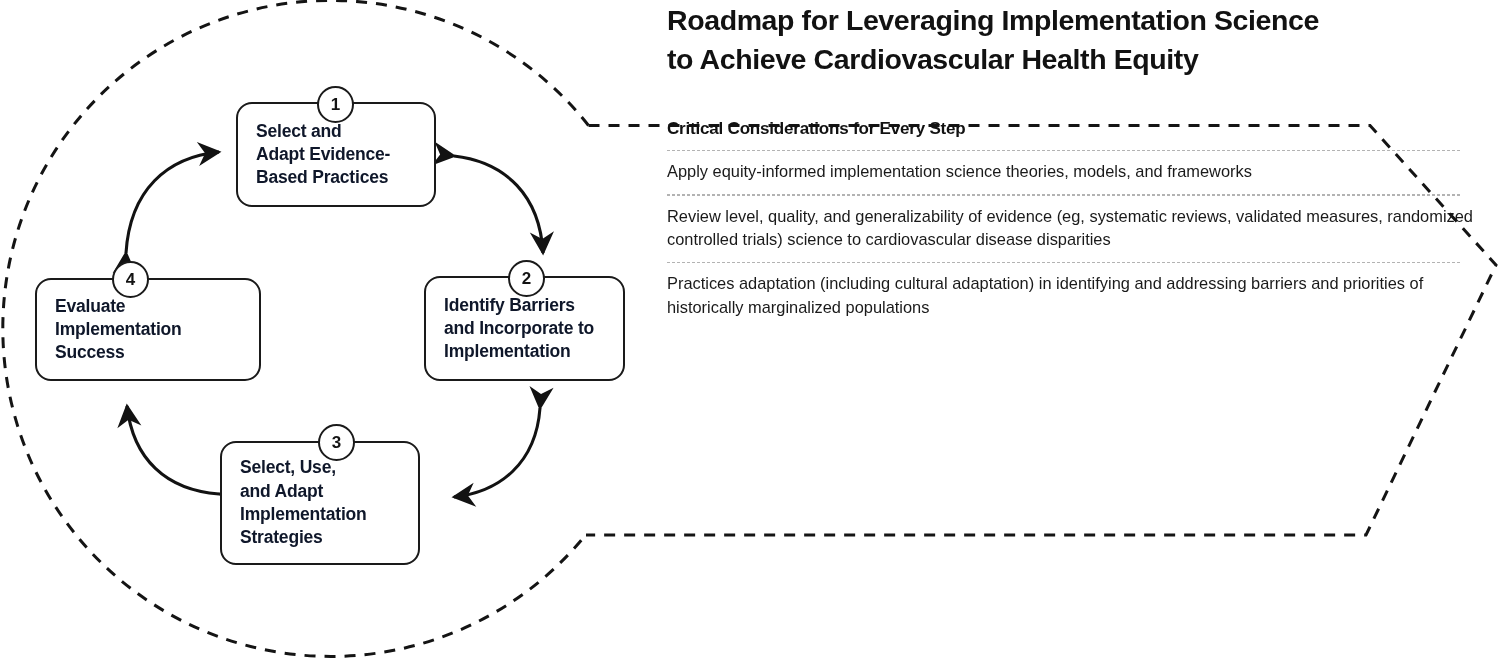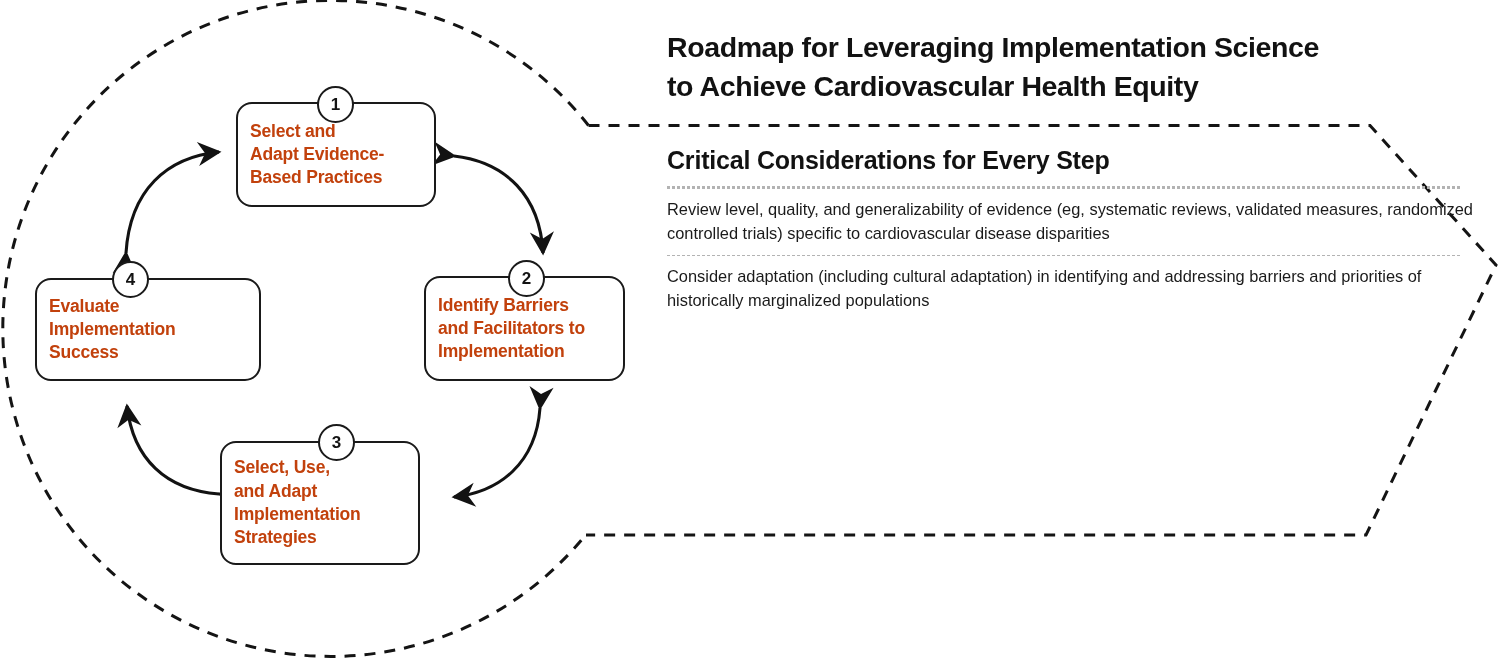--- a/index.html
+++ b/index.html
@@ -39,24 +39,24 @@
     background: #ffffff;
     display: flex;
     align-items: center;
     z-index: 5;
   }
   .step-label {
     font-weight: 700;
     font-size: 17.5px;
     line-height: 1.33;
     letter-spacing: -0.2px;
-    padding-left: 12px;
+    padding-left: 18px;
     padding-right: 8px;
     white-space: pre-line;
-    color: #c2410c;
+    color: #0f172a;
   }
   .step-badge {
     position: absolute;
     width: 33px;
     height: 33px;
     border-radius: 50%;
     border: 2.2px solid #1a1a1a;
     background: #ffffff;
     display: flex;
     align-items: center;
@@ -77,36 +77,36 @@
   #box-3 { left: 220px; top: 441px; width: 200px; height: 124px; }
   #badge-3 { left: 318px; top: 424px; }
 
   #box-4 { left: 35px;  top: 278px; width: 226px; height: 103px; }
   #badge-4 { left: 112px; top: 261px; }
 
   
   #right-panel {
     position: absolute;
     left: 667px;
-    top: 28px;
+    top: 1px;
     width: 810px;
     z-index: 4;
   }
   #main-title {
     font-weight: 700;
     font-size: 28.5px;
     line-height: 1.37;
     letter-spacing: -0.4px;
     color: #121212;
     white-space: pre-line;
     margin: 0 0 40px 0;
   }
   #considerations-heading {
     font-weight: 700;
-    font-size: 25px;
+    font-size: 17px;
     letter-spacing: -0.2px;
     color: #121212;
     margin: 0 0 11px 0;
   }
   .consideration-item {
     font-size: 16.4px;
     line-height: 1.44;
     color: #1a1a1a;
     padding: 9px 0 10px 0;
   }
@@ -152,21 +152,21 @@
     <div class="step-label">Select and
 Adapt Evidence-
 Based Practices</div>
   </div>
   <div class="step-badge" id="badge-1">
     <span>1</span>
   </div>
 
   <div class="step-box" id="box-2">
     <div class="step-label">Identify Barriers
-and Facilitators to
+and Incorporate to
 Implementation</div>
   </div>
   <div class="step-badge" id="badge-2">
     <span>2</span>
   </div>
 
   <div class="step-box" id="box-3">
     <div class="step-label">Select, Use,
 and Adapt
 Implementation
@@ -186,21 +186,22 @@
   </div>
 
   <div id="right-panel">
     <h1 id="main-title">Roadmap for Leveraging Implementation Science
 to Achieve Cardiovascular Health Equity</h1>
 
     <h2 id="considerations-heading">Critical Considerations for Every Step</h2>
 
     <div>
       <div class="sep"></div>
-      <div class="sep"></div>
-      <div class="sep"></div>
-      <div class="consideration-item">Review level, quality, and generalizability of evidence (eg, systematic reviews, validated measures, randomized controlled trials) specific to cardiovascular disease disparities</div>
-      <div class="sep"></div>
-      <div class="consideration-item">Consider adaptation (including cultural adaptation) in identifying and addressing barriers and priorities of historically marginalized populations</div>
+      <div class="consideration-item">Apply equity-informed implementation science theories, models, and frameworks</div>
+      <div class="sep"></div>
+      <div class="sep"></div>
+      <div class="consideration-item">Review level, quality, and generalizability of evidence (eg, systematic reviews, validated measures, randomized controlled trials) science to cardiovascular disease disparities</div>
+      <div class="sep"></div>
+      <div class="consideration-item">Practices adaptation (including cultural adaptation) in identifying and addressing barriers and priorities of historically marginalized populations</div>
     </div>
   </div>
 
 </div>
 
 </body></html>

